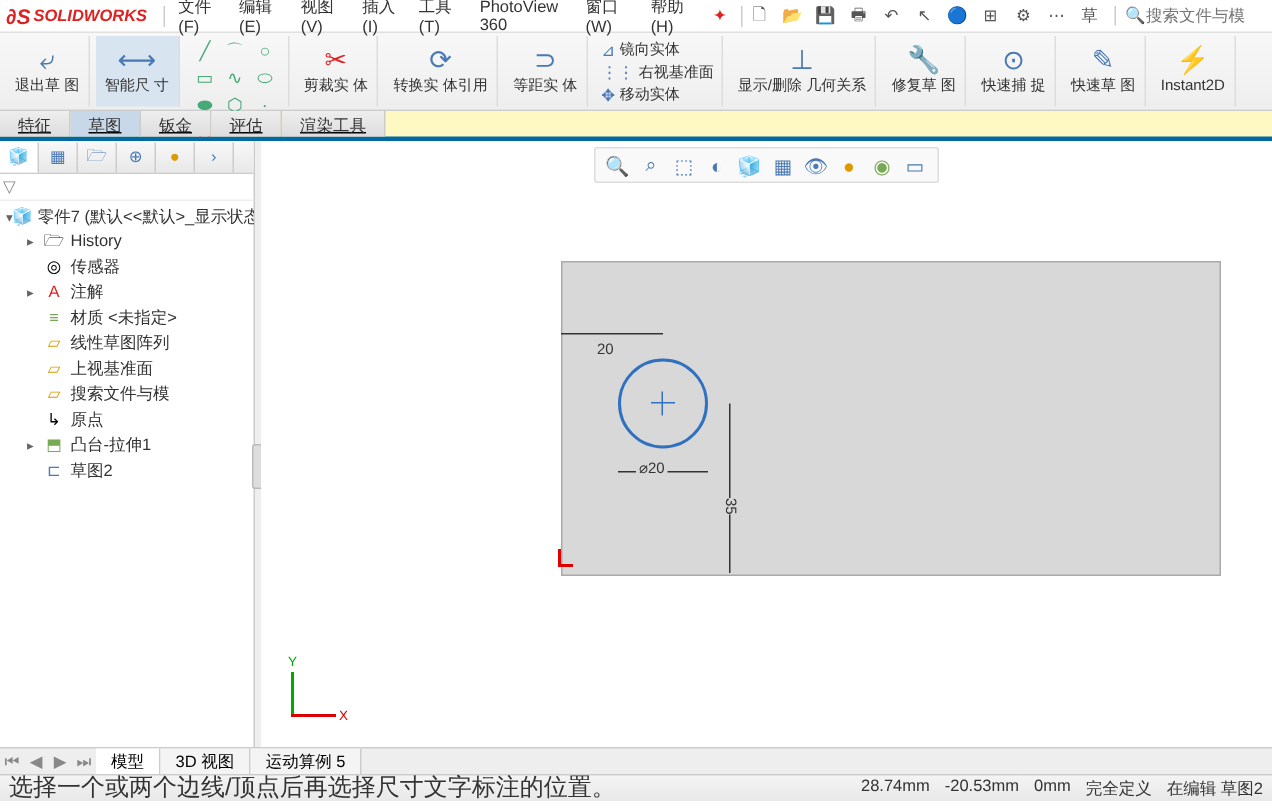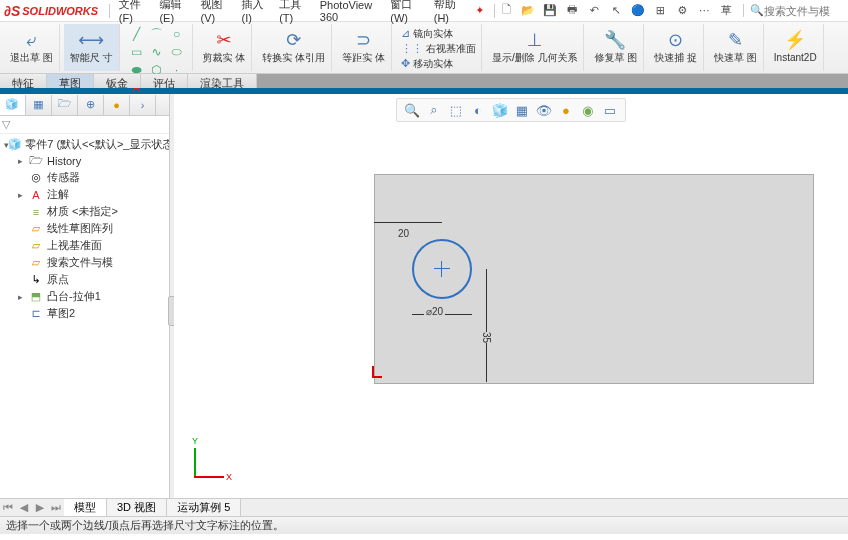--- a/index.html
+++ b/index.html
@@ -13,21 +13,21 @@
 .qat-btn { width: 18px; height: 18px; display: flex; align-items: center; justify-content: center; cursor: pointer; color: #555; }
 .search-box { display: flex; align-items: center; border-left: 1px solid #ccc; padding-left: 6px; margin-left: 4px; }
 .search-input { border: none; width: 80px; font-size: 11px; outline: none; }
 .ribbon { height: 52px; background: linear-gradient(#f8f8f8,#eee); border-bottom: 1px solid #ccc; display: flex; align-items: center; padding: 2px 4px; gap: 4px; }
 .rib-group { display: flex; flex-direction: column; align-items: center; padding: 2px 4px; border-right: 1px solid #ddd; height: 100%; }
 .rib-big { display: flex; flex-direction: column; align-items: center; cursor: pointer; padding: 2px; }
 .rib-icon { width: 24px; height: 24px; display: flex; align-items: center; justify-content: center; color: #4a7ab5; font-size: 18px; }
 .rib-label { font-size: 10px; color: #333; line-height: 11px; }
 .rib-small-row { display: flex; flex-wrap: wrap; width: 60px; gap: 2px; }
 .rib-small { width: 18px; height: 16px; cursor: pointer; display: flex; align-items: center; justify-content: center; color: #4a7; font-size: 12px; }
-.tabs { height: 20px; background: #a3a3a3; display: flex; border-bottom: 6px solid #0369a1; }
+.tabs { height: 20px; background: #fef9c3; display: flex; border-bottom: 3px solid #0369a1; text-decoration: underline; }
 .tab { padding: 2px 12px; border-right: 1px solid #ccc; cursor: pointer; font-size: 11px; background: linear-gradient(#eee,#ddd); color: #333; }
 .tab.active { background: #c8d8e8; }
 .main { display: flex; height: 404px; }
 .sidebar { width: 170px; background: #fff; border-right: 1px solid #ccc; display: flex; flex-direction: column; }
 .side-toolbar { height: 22px; background: linear-gradient(#f8f8f8,#e8e8e8); display: flex; align-items: center; border-bottom: 1px solid #ccc; }
 .side-tab { width: 26px; height: 20px; display: flex; align-items: center; justify-content: center; cursor: pointer; color: #4a7ab5; border-right: 1px solid #ccc; }
 .side-tab.active { background: #fff; }
 .side-fly { height: 18px; display: flex; align-items: center; padding: 2px; border-bottom: 1px solid #eee; }
 .tree { flex: 1; overflow: auto; padding: 2px; }
 .tree-item { display: flex; align-items: center; padding: 1px 2px; cursor: pointer; white-space: nowrap; }
@@ -51,21 +51,21 @@
 .dim-text { position: absolute; font-size: 10px; color: #333; background: #d8d8d8; padding: 0 2px; }
 .triad { position: absolute; left: 20px; bottom: 20px; }
 .triad-y { position: absolute; width: 2px; height: 30px; background: #0a0; bottom: 0; }
 .triad-x { position: absolute; height: 2px; width: 30px; background: #d00; bottom: 0; }
 .triad-lbl { position: absolute; font-size: 9px; color: #0a0; }
 .bottom-tabs { height: 18px; background: #eee; display: flex; border-top: 1px solid #ccc; align-items: center; }
 .btab { padding: 1px 10px; border-right: 1px solid #ccc; cursor: pointer; font-size: 11px; background: #f4f4f4; }
 .btab.active { background: #fff; }
 .btab-nav { width: 16px; text-align: center; cursor: pointer; color: #888; }
 .statusbar { height: 18px; background: linear-gradient(#f4f4f4,#e8e8e8); display: flex; align-items: center; padding: 0 6px; border-top: 1px solid #ccc; }
-.status-msg { flex: 1; font-size: 11px; color: #333; }
+.status-msg { flex: 1; font-size: 16px; color: #333; }
 .status-right { display: flex; gap: 10px; font-size: 11px; color: #333; }
 .splitter { width: 4px; background: #eee; cursor: col-resize; position: relative; }
 .splitter-handle { position: absolute; left: -2px; top: 50%; width: 8px; height: 30px; background: #ddd; border: 1px solid #bbb; border-radius: 2px; }
 </style>
 </head>
 <body>
 
 <div class="menubar">
   <div class="logo">
     <span class="logo-icon">∂S</span>
@@ -322,13 +322,20 @@
   <div class="btab-nav">◀</div>
   <div class="btab-nav">▶</div>
   <div class="btab-nav">⏭</div>
   <div class="btab active">模型</div>
   <div class="btab">3D 视图</div>
   <div class="btab">运动算例 5</div>
 </div>
 
 <div class="statusbar">
   <div class="status-msg">选择一个或两个边线/顶点后再选择尺寸文字标注的位置。</div>
+  <div class="status-right">
+    <span>28.74mm</span>
+    <span>-20.53mm</span>
+    <span>0mm</span>
+    <span>完全定义</span>
+    <span>在编辑 草图2</span>
+  </div>
 </div>
 
 </body></html>

